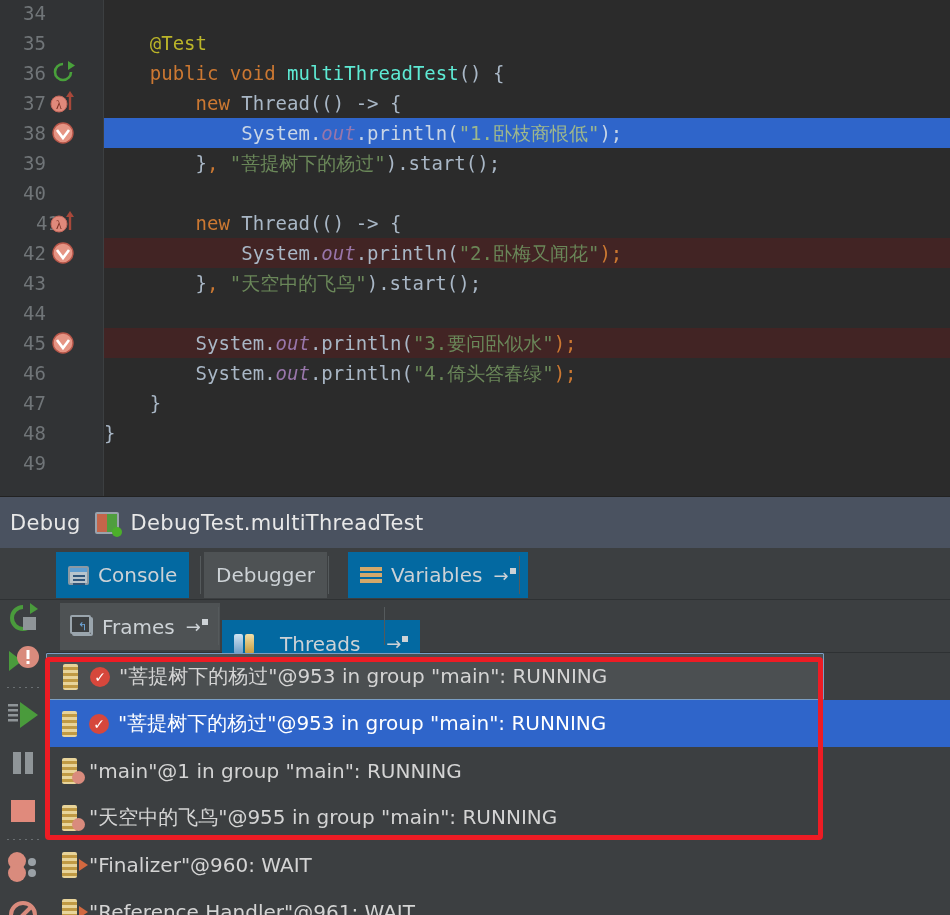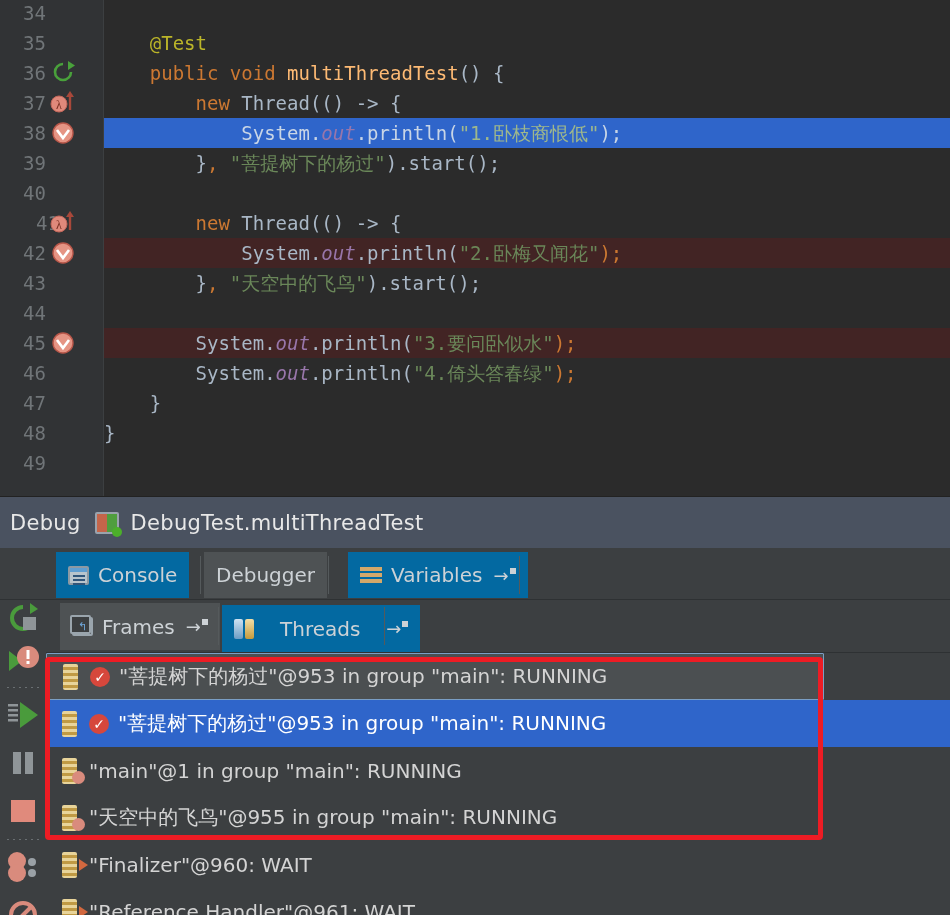--- a/index.html
+++ b/index.html
@@ -40,21 +40,21 @@
   .hl-blue {
     position: absolute; left: 104px; width: 846px; height: 30px;
     background: #2f65ca;
   }
   .hl-red {
     position: absolute; left: 104px; width: 846px; height: 30px;
     background: #422424;
   }
   .t-ann  { color: #bbb529; }
   .t-kw   { color: #cc7832; }
-  .t-meth { color: #fdba74; }
+  .t-meth { color: #5eead4; }
   .t-txt  { color: #a9b7c6; }
   .t-str  { color: #6a8759; }
   .t-fld  { color: #9876aa; font-style: italic; }
   .t-sel  { color: #c8d5e6; }
   .t-selstr { color: #9fb88b; }
 
   
   #debug-panel {
     position: absolute; left: 0; top: 496px; width: 932px; height: 419px;
     background: #3c3f41;
@@ -381,21 +381,21 @@
 
     <div id="subtabs-row" style="position:absolute;left:46px;top:104px;width:904px;height:53px;background:#3c3f41;border-bottom:1px solid #2e3133;">
       <div class="tab active" style="left:14px;top:3px;height:47px;">
         <span class="ic-frames">
             <span>↰</span>
           </span>
         <span>Frames</span>
         <span class="arrow-sq">→</span>
       </div>
       <div class="tab-sep" style="left:172px;top:7px;height:38px;"></div>
-      <div class="tab inactive" style="left:176px;top:5px;height:47px;gap:24px;">
+      <div class="tab inactive" style="left:176px;top:20px;height:47px;gap:24px;">
         <span class="ic-threads">
             <span class="b1"></span>
             <span class="b2"></span>
           </span>
         <span>Threads</span>
         <span class="arrow-sq">→</span>
       </div>
       <div class="tab-sep" style="left:338px;top:7px;height:38px;"></div>
     </div>
 

